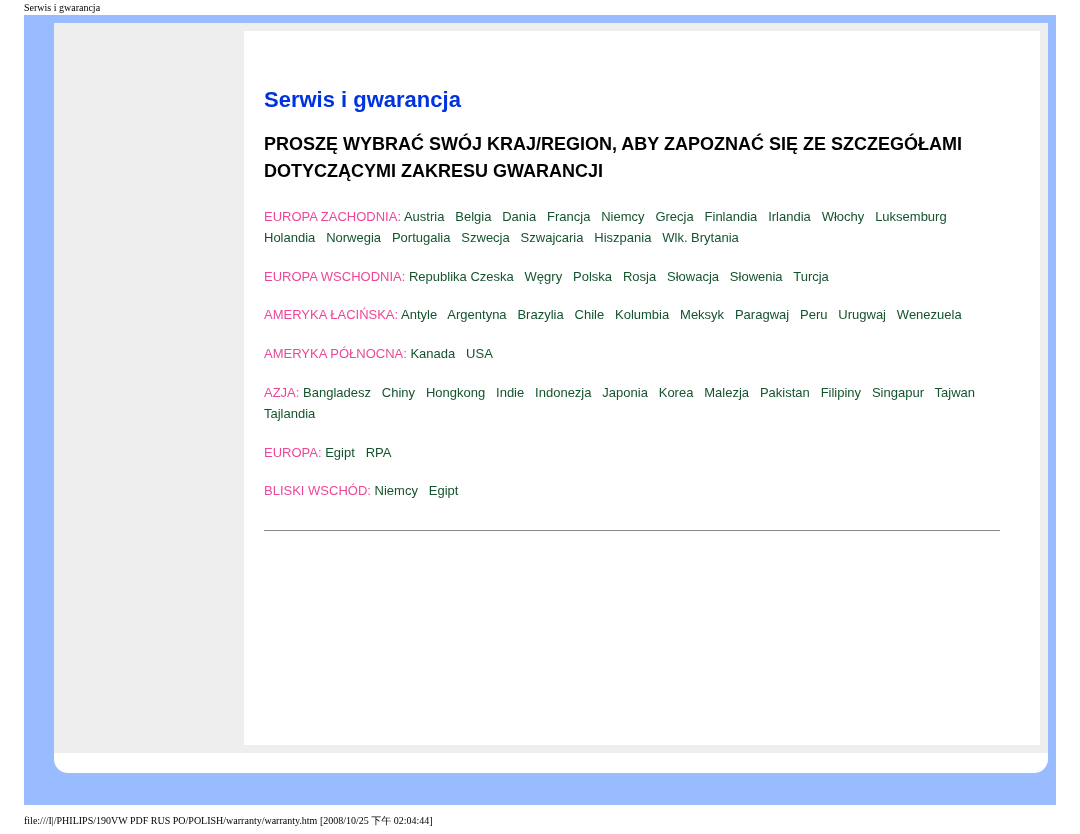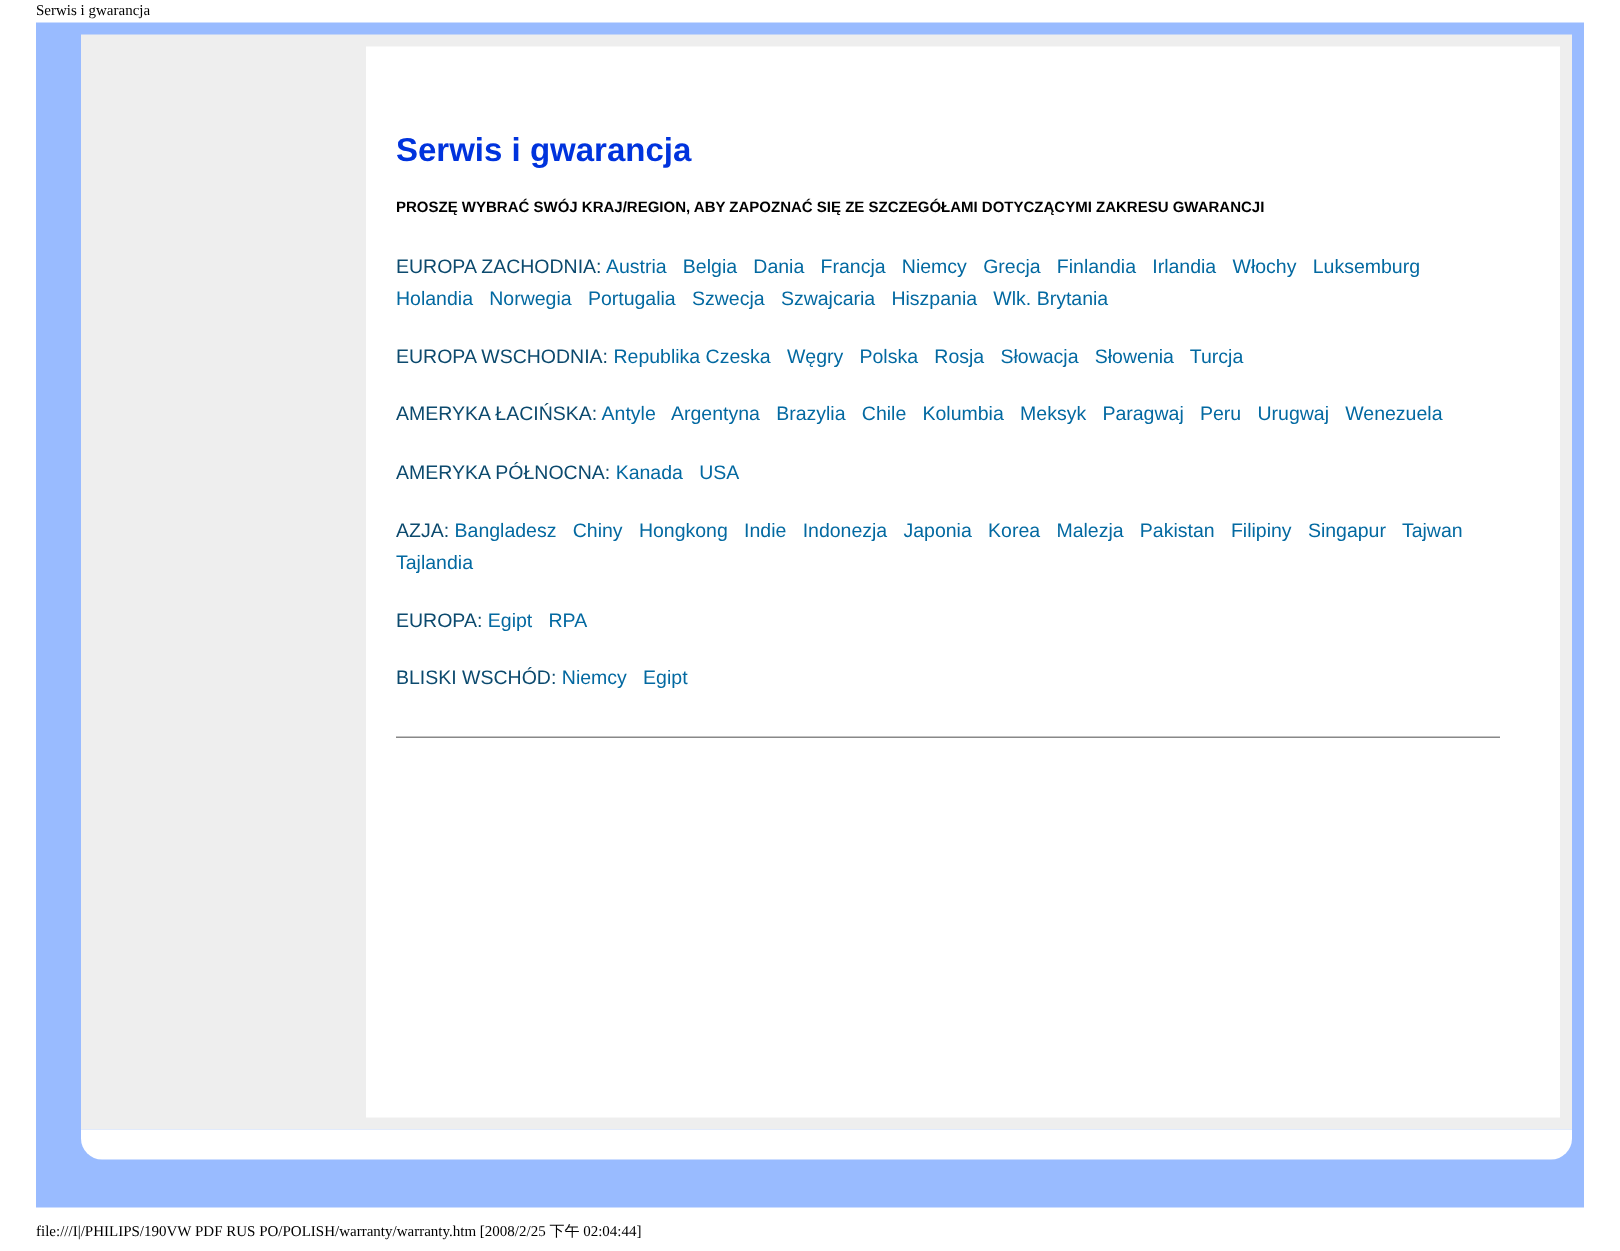--- a/index.html
+++ b/index.html
@@ -38,35 +38,35 @@
     position: relative;
   }
   .page-title {
     color: #0033dd;
     font-size: 22px;
     font-weight: bold;
     margin-bottom: 18px;
   }
   .intro {
     color: #000;
-    font-size: 10px;
+    font-size: 18px;
     font-weight: bold;
     margin-bottom: 22px;
     line-height: 1.5;
   }
   .region-block {
     font-size: 13px;
     margin-bottom: 18px;
     line-height: 1.6;
   }
   .region-label {
-    color: #0c4a6e;
+    color: #ec4899;
   }
   .country {
-    color: #0369a1;
+    color: #14532d;
     display: inline;
   }
   .countries { display: inline; }
   hr.sep {
     border: none;
     border-top: 1px solid #888;
     margin-top: 28px;
     width: 100%;
   }
   .bottom-round {
@@ -114,13 +114,13 @@
 
       <hr class="sep">
 
     </div>
   </div>
   <div class="bottom-round">
     <div class="bar"></div>
   </div>
 </div>
 
-<div class="footer-path">file:///I|/PHILIPS/190VW PDF RUS PO/POLISH/warranty/warranty.htm [2008/2/25 下午 02:04:44]</div>
+<div class="footer-path">file:///I|/PHILIPS/190VW PDF RUS PO/POLISH/warranty/warranty.htm [2008/10/25 下午 02:04:44]</div>
 
 </body></html>

